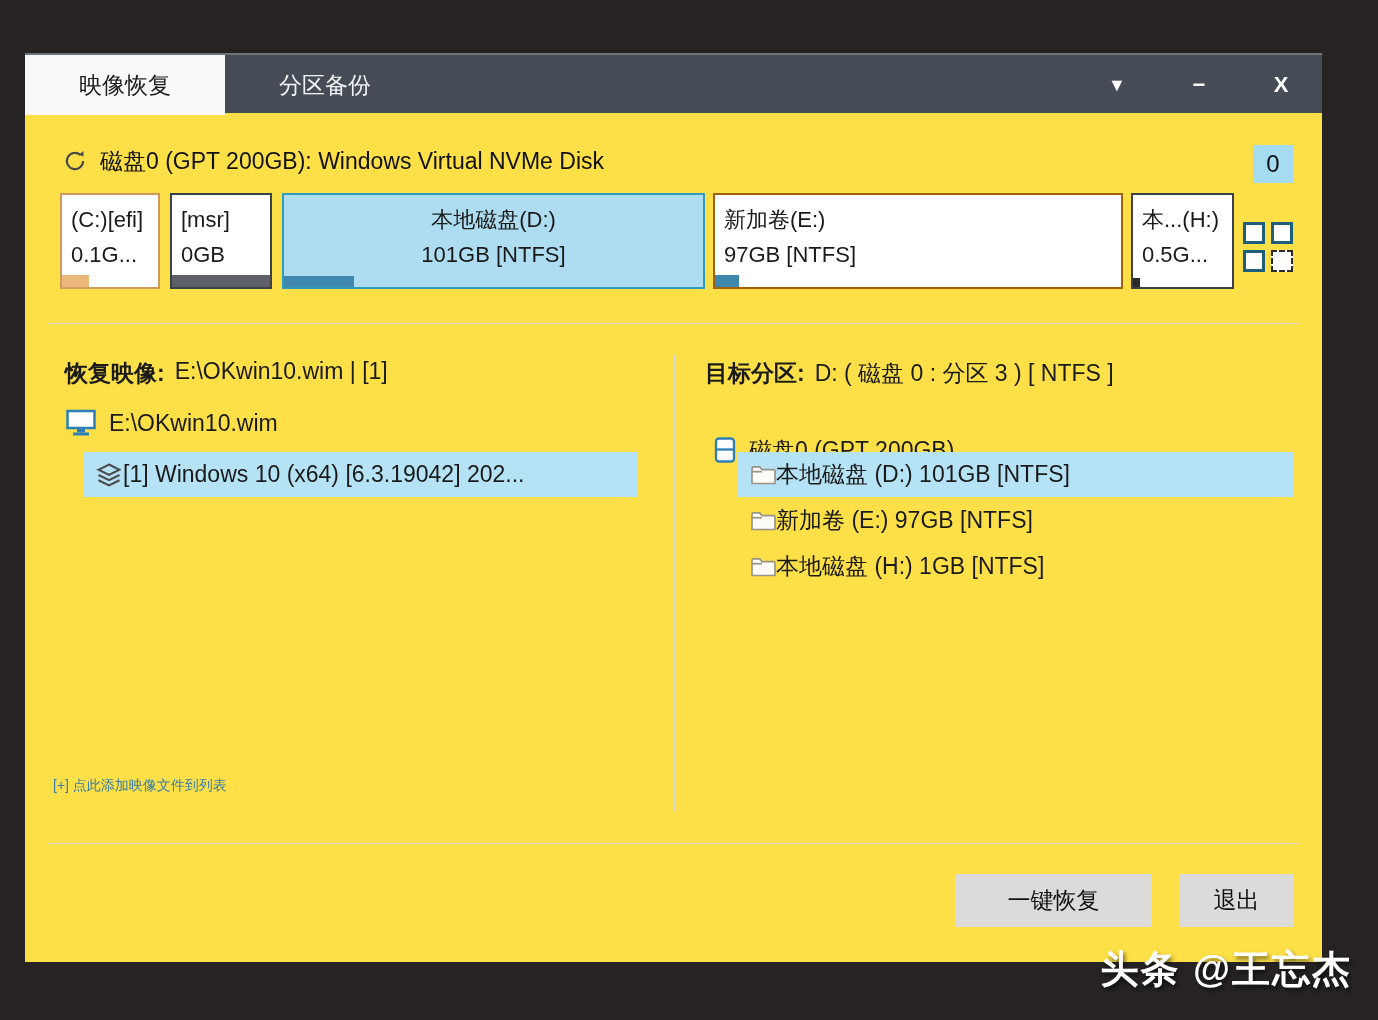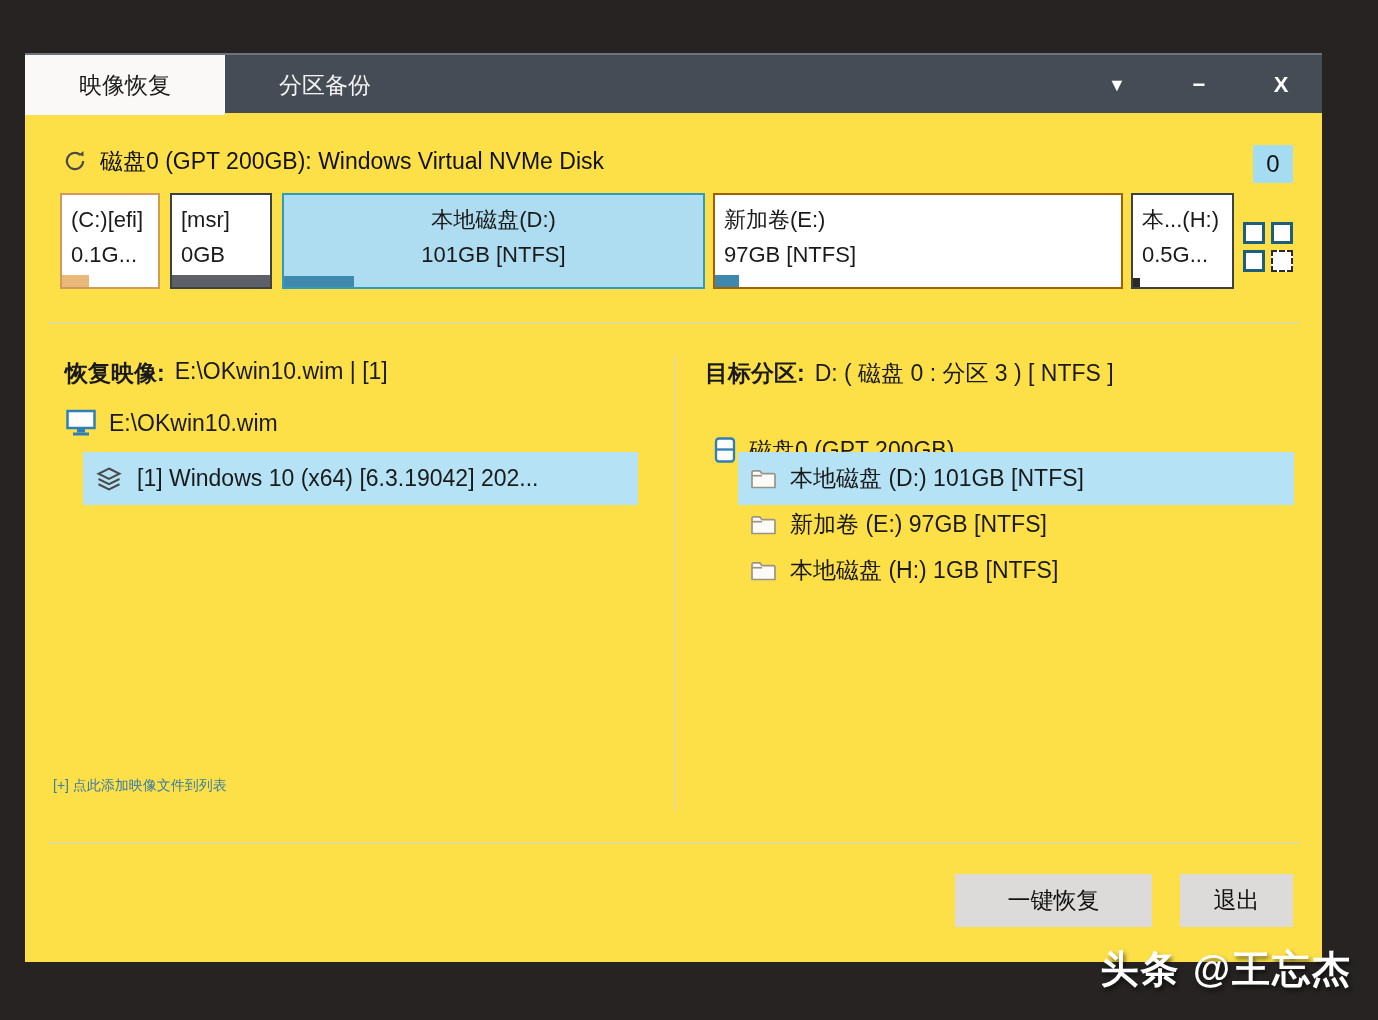--- a/index.html
+++ b/index.html
@@ -76,21 +76,21 @@
   
   .panel-label-row { position:absolute; top:305px; font-size:23px; display:flex; gap:10px; white-space:nowrap; }
   .panel-label-row b { font-weight:bold; }
   .left-x  { left:28px;margin-left:12px; }
   .right-x { left:680px; }
   .tree-root {
     position:absolute; top:352px; height:36px; display:flex;
     align-items:center; gap:12px; font-size:23px; white-space:nowrap;
   }
   .tree-row {
-    position:absolute; height:53px; display:flex; align-items:center; gap:14px;
+    position:absolute; height:45px; display:flex; align-items:center; 
     font-size:23px; padding-left:12px; white-space:nowrap;
   }
   .tree-row.hl { background:#b5e3f5; }
   .lrow1 { left:58px;  top:399px; width:555px; }
   .rrow1 { left:713px; top:399px; width:556px; }
   .rrow2 { left:713px; top:445px; width:556px; }
   .rrow3 { left:713px; top:491px; width:556px; }
   .add-link {
     position:absolute; left:28px; top:724px; font-size:14px;
     color:#3a7ca8; cursor:pointer; white-space:nowrap;

